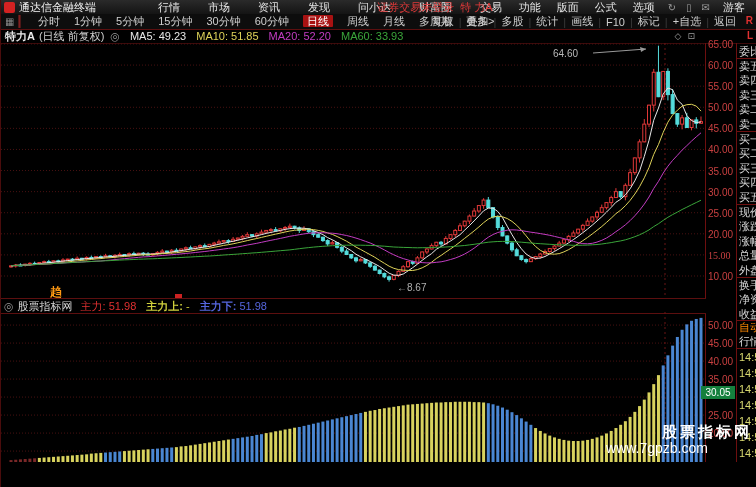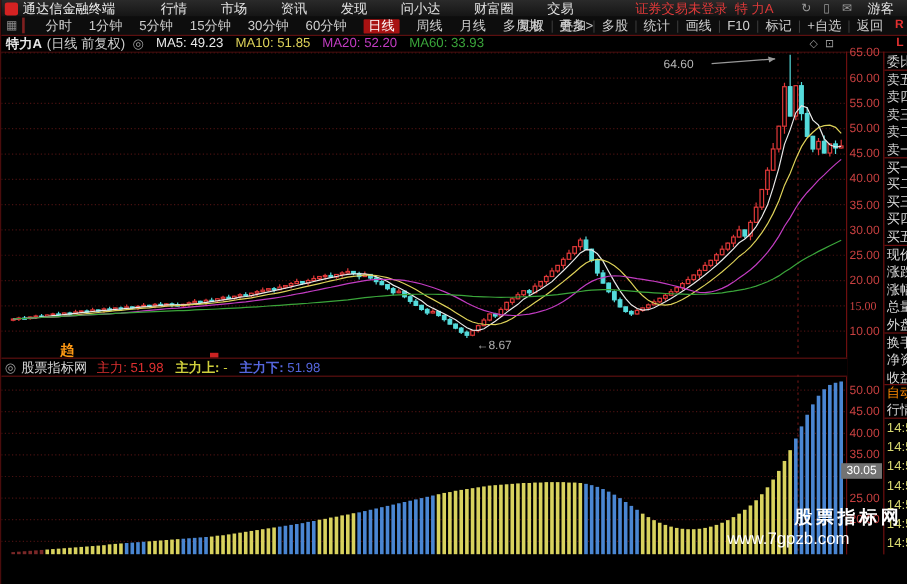--- a/index.html
+++ b/index.html
@@ -4,21 +4,21 @@
 <style>
   html,body{margin:0;padding:0;background:#000;}
   #app{position:relative;width:756px;height:487px;background:#000;overflow:hidden;
        font-family:"Liberation Sans","DejaVu Sans",sans-serif;border-left:1px solid #4a0c0c;}
   .abs{position:absolute;}
   
   #menubar{left:0;top:0;width:756px;height:14px;background:linear-gradient(#2a2a2a,#141414);
            display:flex;align-items:center;font-size:11px;color:#e3e3e3;}
   .logo-box{width:11px;height:11px;background:#d42222;margin:0 4px 0 3px;border-radius:2px;
             color:#fff;font-size:8px;line-height:11px;text-align:center;}
-  .logo-text{color:#f0f0f0;margin-right:24px;}
+  .logo-text{color:#f0f0f0;margin-right:48px;}
   .menu-item{margin:0 14px;cursor:default;}
   #menubar-right{position:absolute;right:4px;top:0;height:14px;display:flex;align-items:center;font-size:11px;}
   .red-text{color:#e03939;}
   .mr-item{margin:0 8px;color:#e3e3e3;}
   .mr-icon{margin:0 5px;color:#9a9a9a;font-size:10px;}
   
   #periodbar{left:0;top:14px;width:756px;height:15px;background:#0d0d0d;display:flex;align-items:center;
              font-size:11px;color:#cfcfcf;border-bottom:1px solid #5c0f0f;}
   .pb-icon{color:#8a8a8a;margin:0 4px;font-size:10px;}
   .pb-sep{color:#802020;margin-right:4px;}
@@ -32,21 +32,21 @@
   .ma-item{margin-left:10px;}
   
   #main-plot{left:0;top:43px;width:705px;height:255px;}
   #lower-plot{left:0;top:312px;width:705px;height:150px;}
   .vline{width:1px;background:#6e0f0f;}
   .axis-tick{color:#c84040;font-size:10px;width:32px;}
   .lower-tick{color:#c84040;font-size:10px;width:32px;}
   #ind-header{left:0;top:298px;width:705px;height:14px;display:flex;align-items:center;font-size:11px;border-bottom:1px solid #5c0f0f;border-top:1px solid #5c0f0f;background:#000;}
   .qrow{left:738px;width:18px;overflow:hidden;white-space:nowrap;color:#d8d8d8;font-size:11px;}
   .qsep{left:736px;width:20px;height:1px;background:#6e0f0f;}
-  #value-box{left:700px;top:386px;width:34px;height:13px;background:#737373;color:#fff;font-size:10px;
+  #value-box{left:700px;top:386px;width:34px;height:13px;background:#15803d;color:#fff;font-size:10px;
              text-align:center;line-height:13px;}
   #watermark{right:5px;top:424px;width:190px;text-align:right;color:#fff;line-height:16px;}
   #watermark .w1{font-size:15px;font-weight:bold;letter-spacing:3px;}
   #watermark .w2{font-size:14px;font-weight:normal;text-align:center;}
   #xaxis{left:0;top:462px;width:756px;height:16px;border-top:1px solid #5c0f0f;}
   .month-label{position:absolute;top:3px;color:#a33b3b;font-size:10px;}
   .badge-trend{left:49px;top:284px;color:#ff9913;font-size:12px;font-weight:bold;}
   .badge-flag{left:174px;top:294px;width:7px;height:9px;background:#cc2222;}
   .corner-L{right:4px;top:30px;color:#e03030;font-weight:bold;font-size:10px;}
   .corner-R{color:#e03030;font-weight:bold;}
@@ -57,20 +57,21 @@
 
 <div id="app">
 
   <div id="menubar" class="abs">
     <div class="logo-box"></div>
     <span class="logo-text">通达信金融终端</span>
     <span id="menu-items"><span class="menu-item">行情</span><span class="menu-item">市场</span><span class="menu-item">资讯</span><span class="menu-item">发现</span><span class="menu-item">问小达</span><span class="menu-item">财富圈</span><span class="menu-item">交易</span></span>
     <div id="menubar-right">
       <span class="red-text" style="margin-right:6px">证券交易未登录</span>
       <span class="red-text" style="margin-right:18px">特 力A</span>
+      <span id="menu-right-items"><span class="mr-item">功能</span><span class="mr-item">版面</span><span class="mr-item">公式</span><span class="mr-item">选项</span></span>
       <span class="mr-icon">↻</span>
       <span class="mr-icon">▯</span>
       <span class="mr-icon">✉</span>
       <span class="mr-item">游客</span>
     </div>
   </div>
 
   <div id="periodbar" class="abs">
     <span class="pb-icon">▦</span>
     <span class="pb-sep">▎</span>

